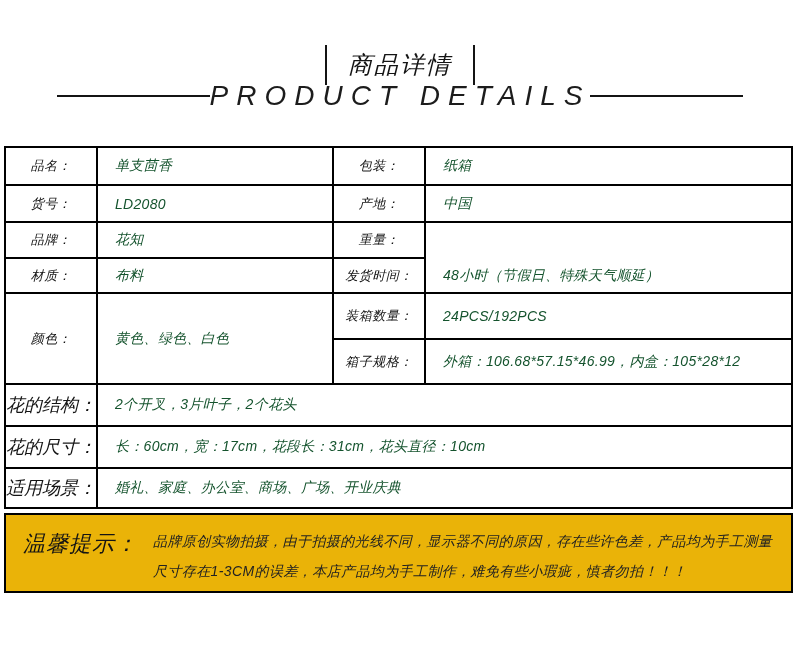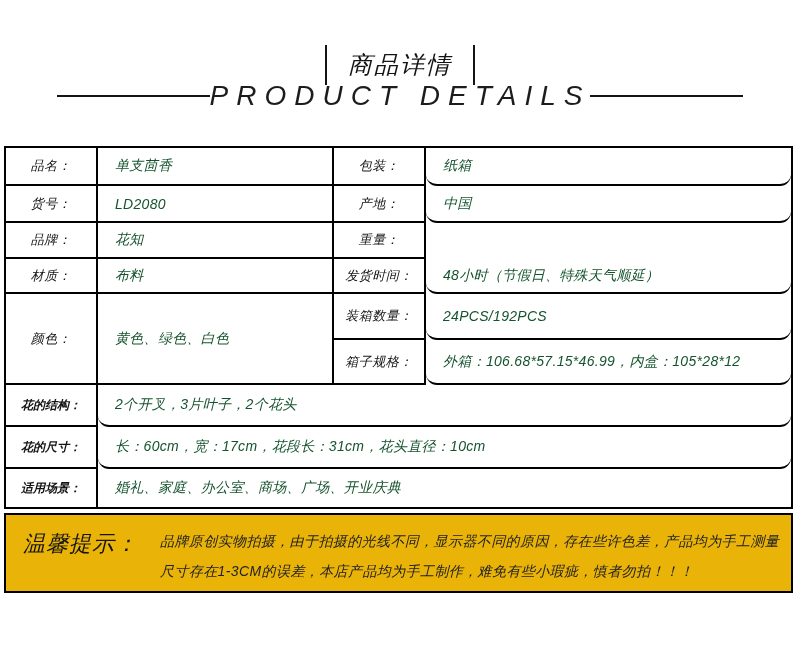--- a/index.html
+++ b/index.html
@@ -39,47 +39,47 @@
     grid-template-columns: 92px 236px 92px 1fr;
     grid-template-rows: 38px 37px 36px 35px 46px 45px 42px 42px 38px;
     border: 2px solid #000;
     background: #fff;
   }
   .cell {
     display: flex; align-items: center;
     border-right: 2px solid #000; border-bottom: 2px solid #000;
     overflow: hidden; white-space: nowrap;
   }
-  .cell.no-r { border-right: none; border-radius: 11px; }
+  .cell.no-r { border-right: none; }
   .cell.no-b { border-bottom: none; }
   .lbl {
     justify-content: center;
     font-size: 13px; font-style: italic; color: #141414;
     letter-spacing: 0.5px;
   }
-  .lbl-big { font-size: 12px; letter-spacing: 0px; font-weight: bold; }
+  .lbl-big { font-size: 18px; letter-spacing: 0px; }
   .val {
     padding-left: 17px;
     font-size: 14px; font-style: italic; color: #14532d;
     letter-spacing: 0.3px;
   }
 
   
   .notice {
     position: absolute; top: 513px; left: 4px; width: 789px; height: 80px;
     border: 2px solid #000; background: #eab308;
     display: flex; align-items: flex-start;
     padding: 11px 8px 0 17px;
   }
   .notice-label {
     font-size: 22px; font-style: italic; color: #141414;
     white-space: nowrap; flex: none; margin-top: 3px; letter-spacing: 1px;
   }
   .notice-text {
-    margin-left: 22px;
+    margin-left: 15px;
     font-size: 14px; font-style: italic; color: #222;
     line-height: 30px; letter-spacing: 0.4px;
   }
 </style>
 </head>
 <body>
 
 <div class="page">
 
   <div class="header-cn">

